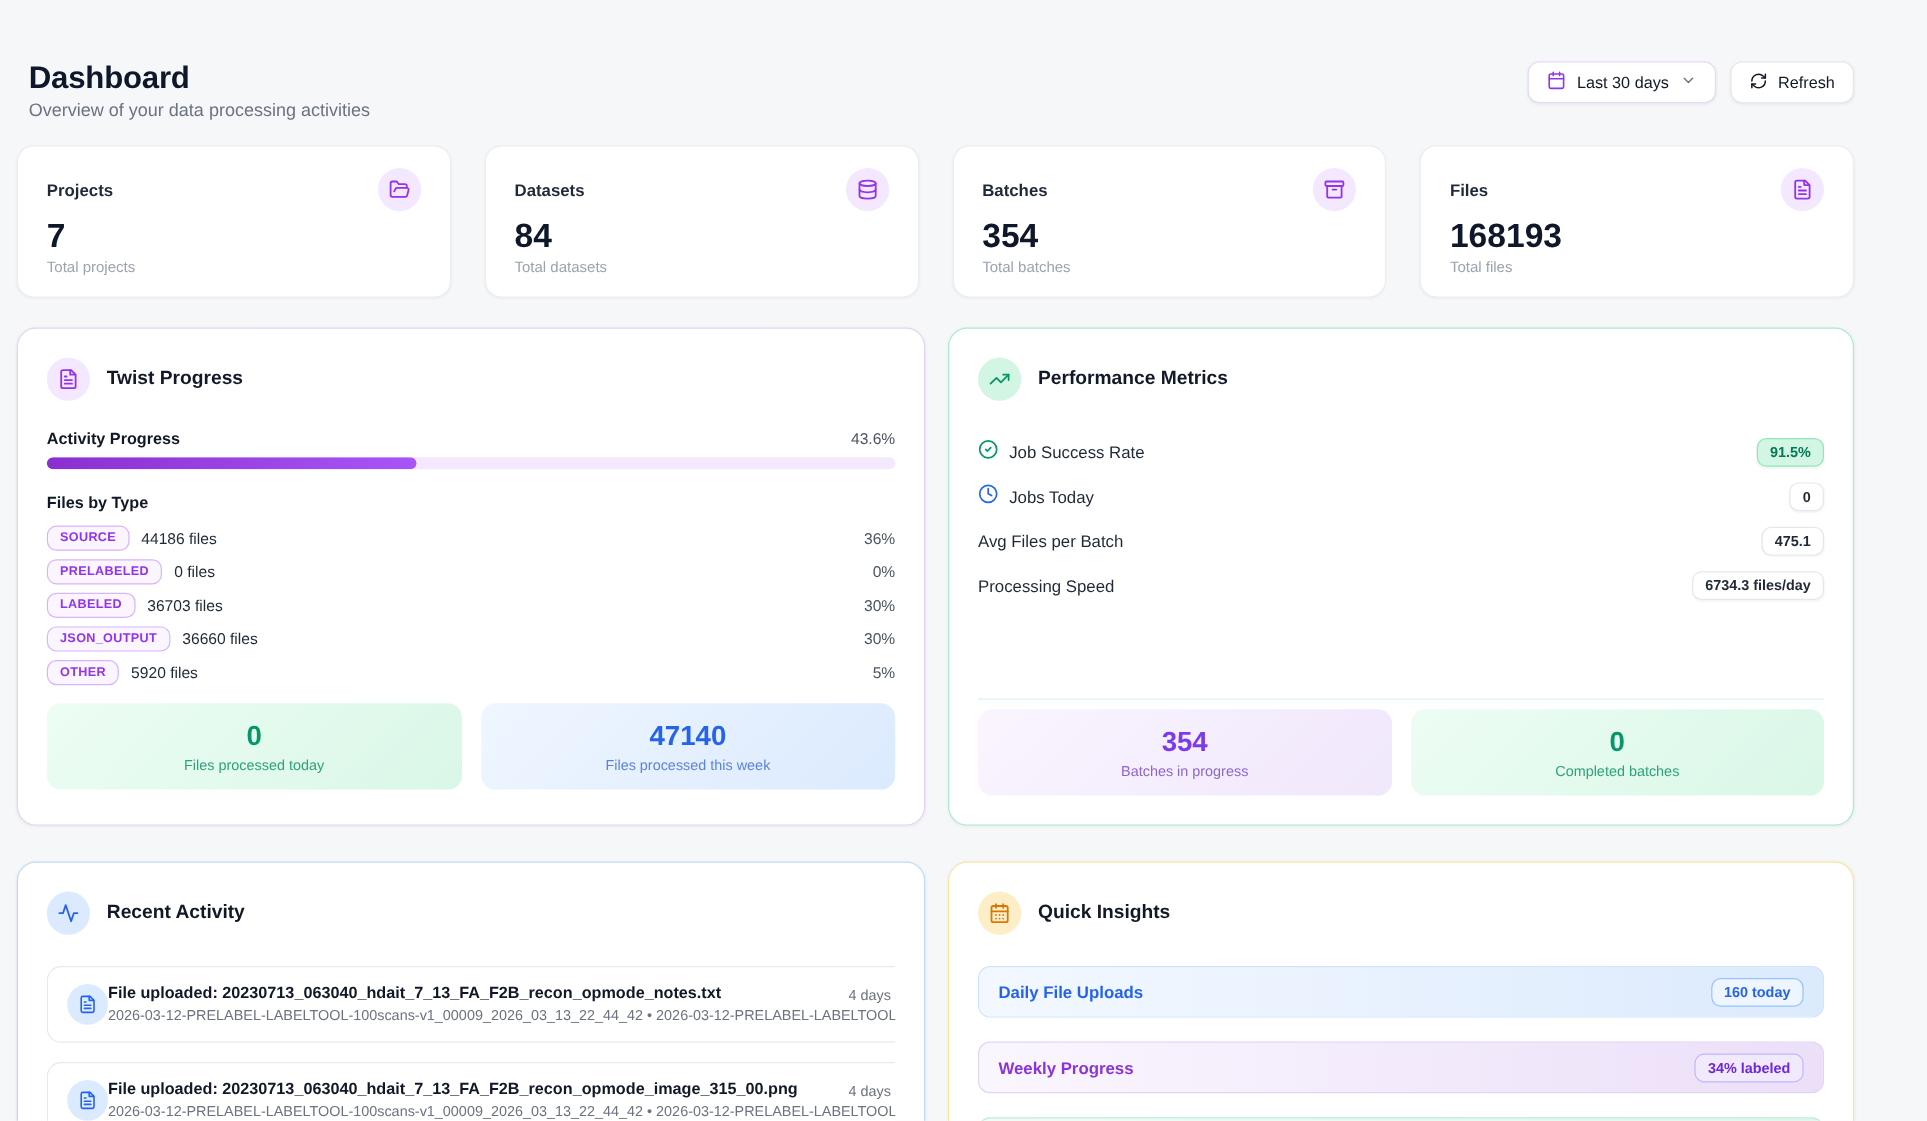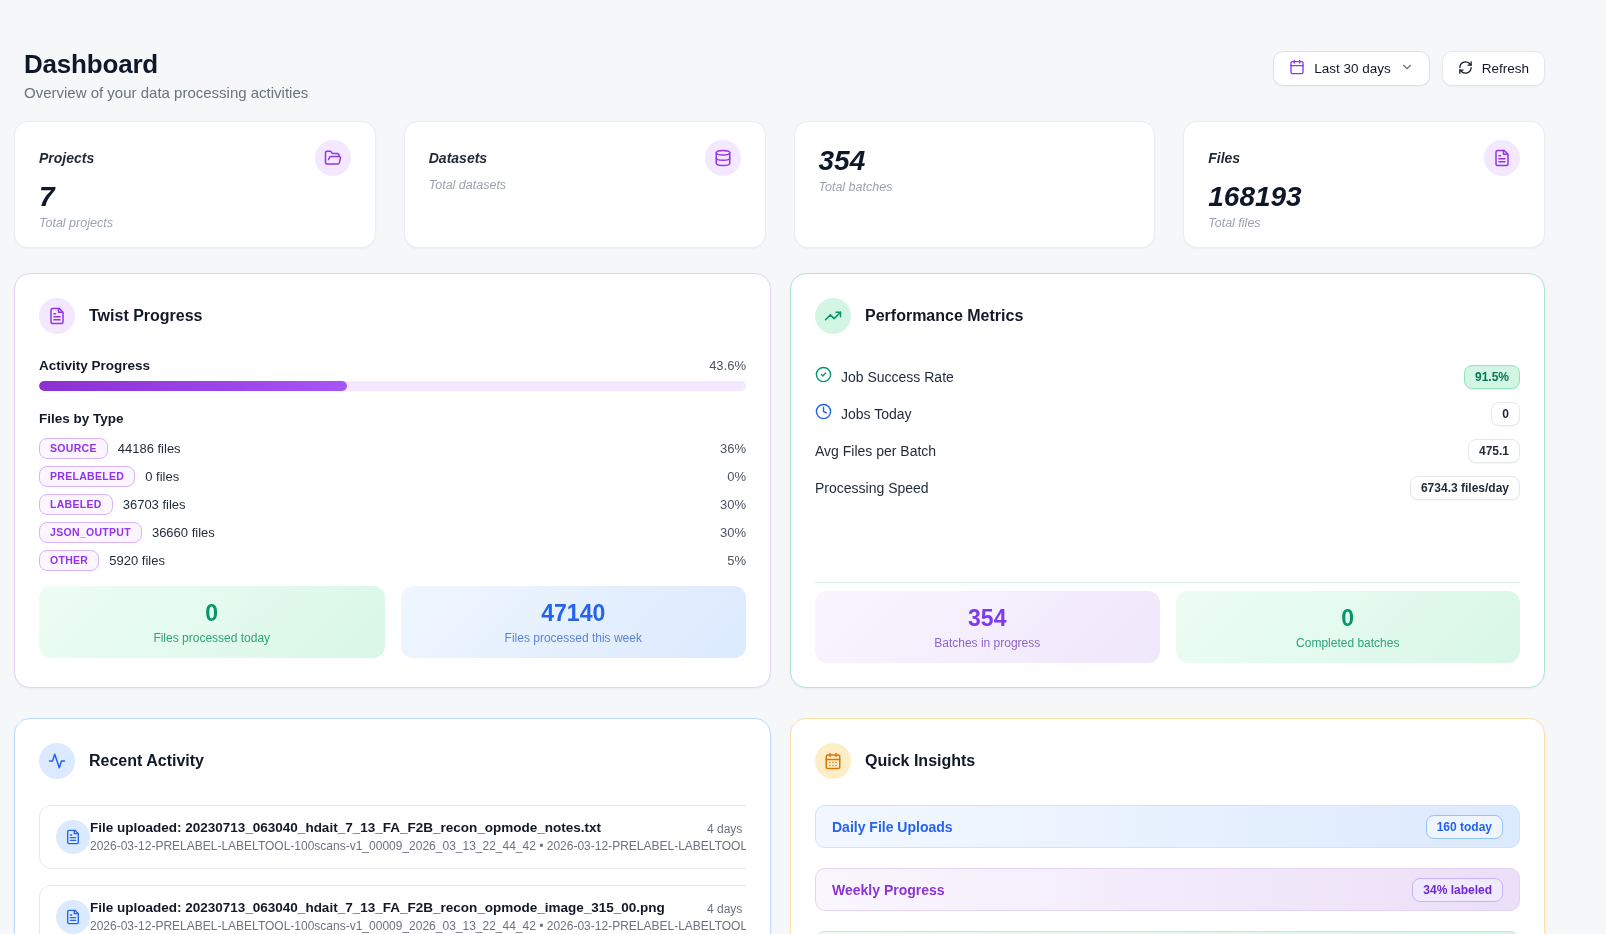--- a/index.html
+++ b/index.html
@@ -19,21 +19,21 @@
     display:flex; align-items:center; gap:9px; background:#fff; border:1px solid #e5e7eb;
     border-radius:10px; padding:8px 15px; font-size:13.5px; font-family:inherit; color:#111827;
     cursor:pointer; box-shadow:0 1px 2px rgba(16,24,40,.05); height:35px;
   }
   .btn.date { border-color:#e6d9f7; }
   .ic { stroke:currentColor; fill:none; stroke-width:2; stroke-linecap:round; stroke-linejoin:round; }
   .purple { color:#9333ea; } .green { color:#059669; } .blue { color:#2563eb; }
   .gray { color:#6b7280; }
 
   
-  .stats-grid { display:grid; grid-template-columns:repeat(4,1fr); gap:28px; margin-top:20px;font-style:italic; }
+  .stats-grid { display:grid; grid-template-columns:repeat(4,1fr); gap:28px; margin-top:20px; }
   .stat-card {
     background:#fff; border:1px solid #ebedf1; border-radius:14px; padding:18px 24px;
     box-shadow:0 1px 2px rgba(16,24,40,.04); height:127px;
   }
   .stat-top { display:flex; justify-content:space-between; align-items:center; }
   .stat-label { font-size:14px; font-weight:600; color:#1f2937; }
   .icon-circle { width:36px; height:36px; border-radius:50%; display:flex; align-items:center; justify-content:center; flex:none; }
   .circ-purple { background:#f3e8ff; color:#9333ea; }
   .circ-green  { background:#d3f5e3; color:#059669; }
   .circ-blue   { background:#dbeafe; color:#2563eb; }
@@ -181,23 +181,34 @@
       <div class="stat-top">
         <span class="stat-label">Datasets</span>
         <span class="icon-circle circ-purple">
           <svg class="ic" width="18" height="18" viewBox="0 0 24 24">
               <ellipse cx="12" cy="5" rx="9" ry="3"></ellipse>
               <path d="M3 5v14a9 3 0 0 0 18 0V5"></path>
               <path d="M3 12a9 3 0 0 0 18 0"></path>
             </svg>
         </span>
       </div>
+      <div class="stat-value">84</div>
       <div class="stat-sub">Total datasets</div>
     </div>
     <div class="stat-card">
+      <div class="stat-top">
+        <span class="stat-label">Batches</span>
+        <span class="icon-circle circ-purple">
+          <svg class="ic" width="18" height="18" viewBox="0 0 24 24">
+              <rect x="2" y="3" width="20" height="5" rx="1"></rect>
+              <path d="M4 8v11a2 2 0 0 0 2 2h12a2 2 0 0 0 2-2V8"></path>
+              <path d="M10 12h4"></path>
+            </svg>
+        </span>
+      </div>
       <div class="stat-value">354</div>
       <div class="stat-sub">Total batches</div>
     </div>
     <div class="stat-card">
       <div class="stat-top">
         <span class="stat-label">Files</span>
         <span class="icon-circle circ-purple">
           <svg class="ic" width="18" height="18" viewBox="0 0 24 24">
               <path d="M15 2H6a2 2 0 0 0-2 2v16a2 2 0 0 0 2 2h12a2 2 0 0 0 2-2V7z"></path>
               <path d="M14 2v5h5"></path>

